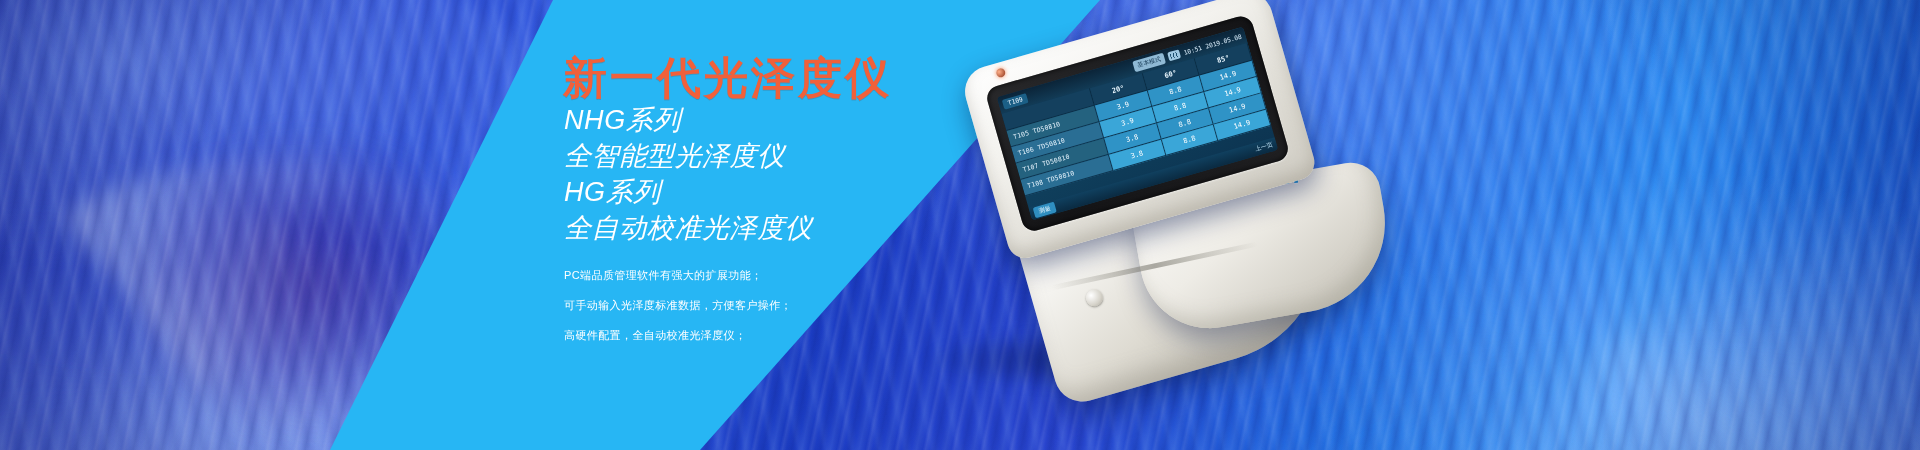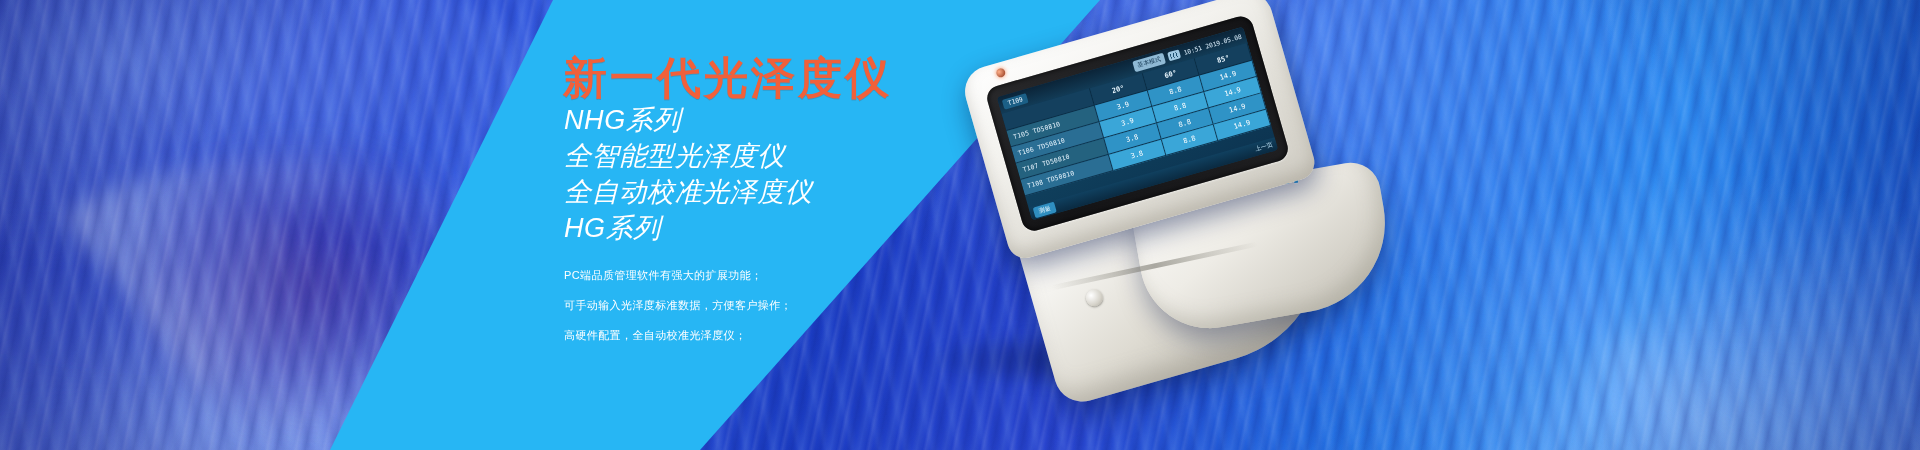--- a/index.html
+++ b/index.html
@@ -236,22 +236,22 @@
 
   <div class="cyan-panel"></div>
 
   <div class="copy">
 
     <div class="headline">新一代光泽度仪</div>
 
     <div class="sub-list">
       <div class="sub-line">NHG系列</div>
       <div class="sub-line">全智能型光泽度仪</div>
+      <div class="sub-line">HG系列</div>
       <div class="sub-line">全自动校准光泽度仪</div>
-      <div class="sub-line">HG系列</div>
     </div>
 
     <div class="feat-list">
       <div class="feat-line">PC端品质管理软件有强大的扩展功能；</div>
       <div class="feat-line">可手动输入光泽度标准数据，方便客户操作；</div>
       <div class="feat-line">高硬件配置，全自动校准光泽度仪；</div>
     </div>
 
   </div>
 

